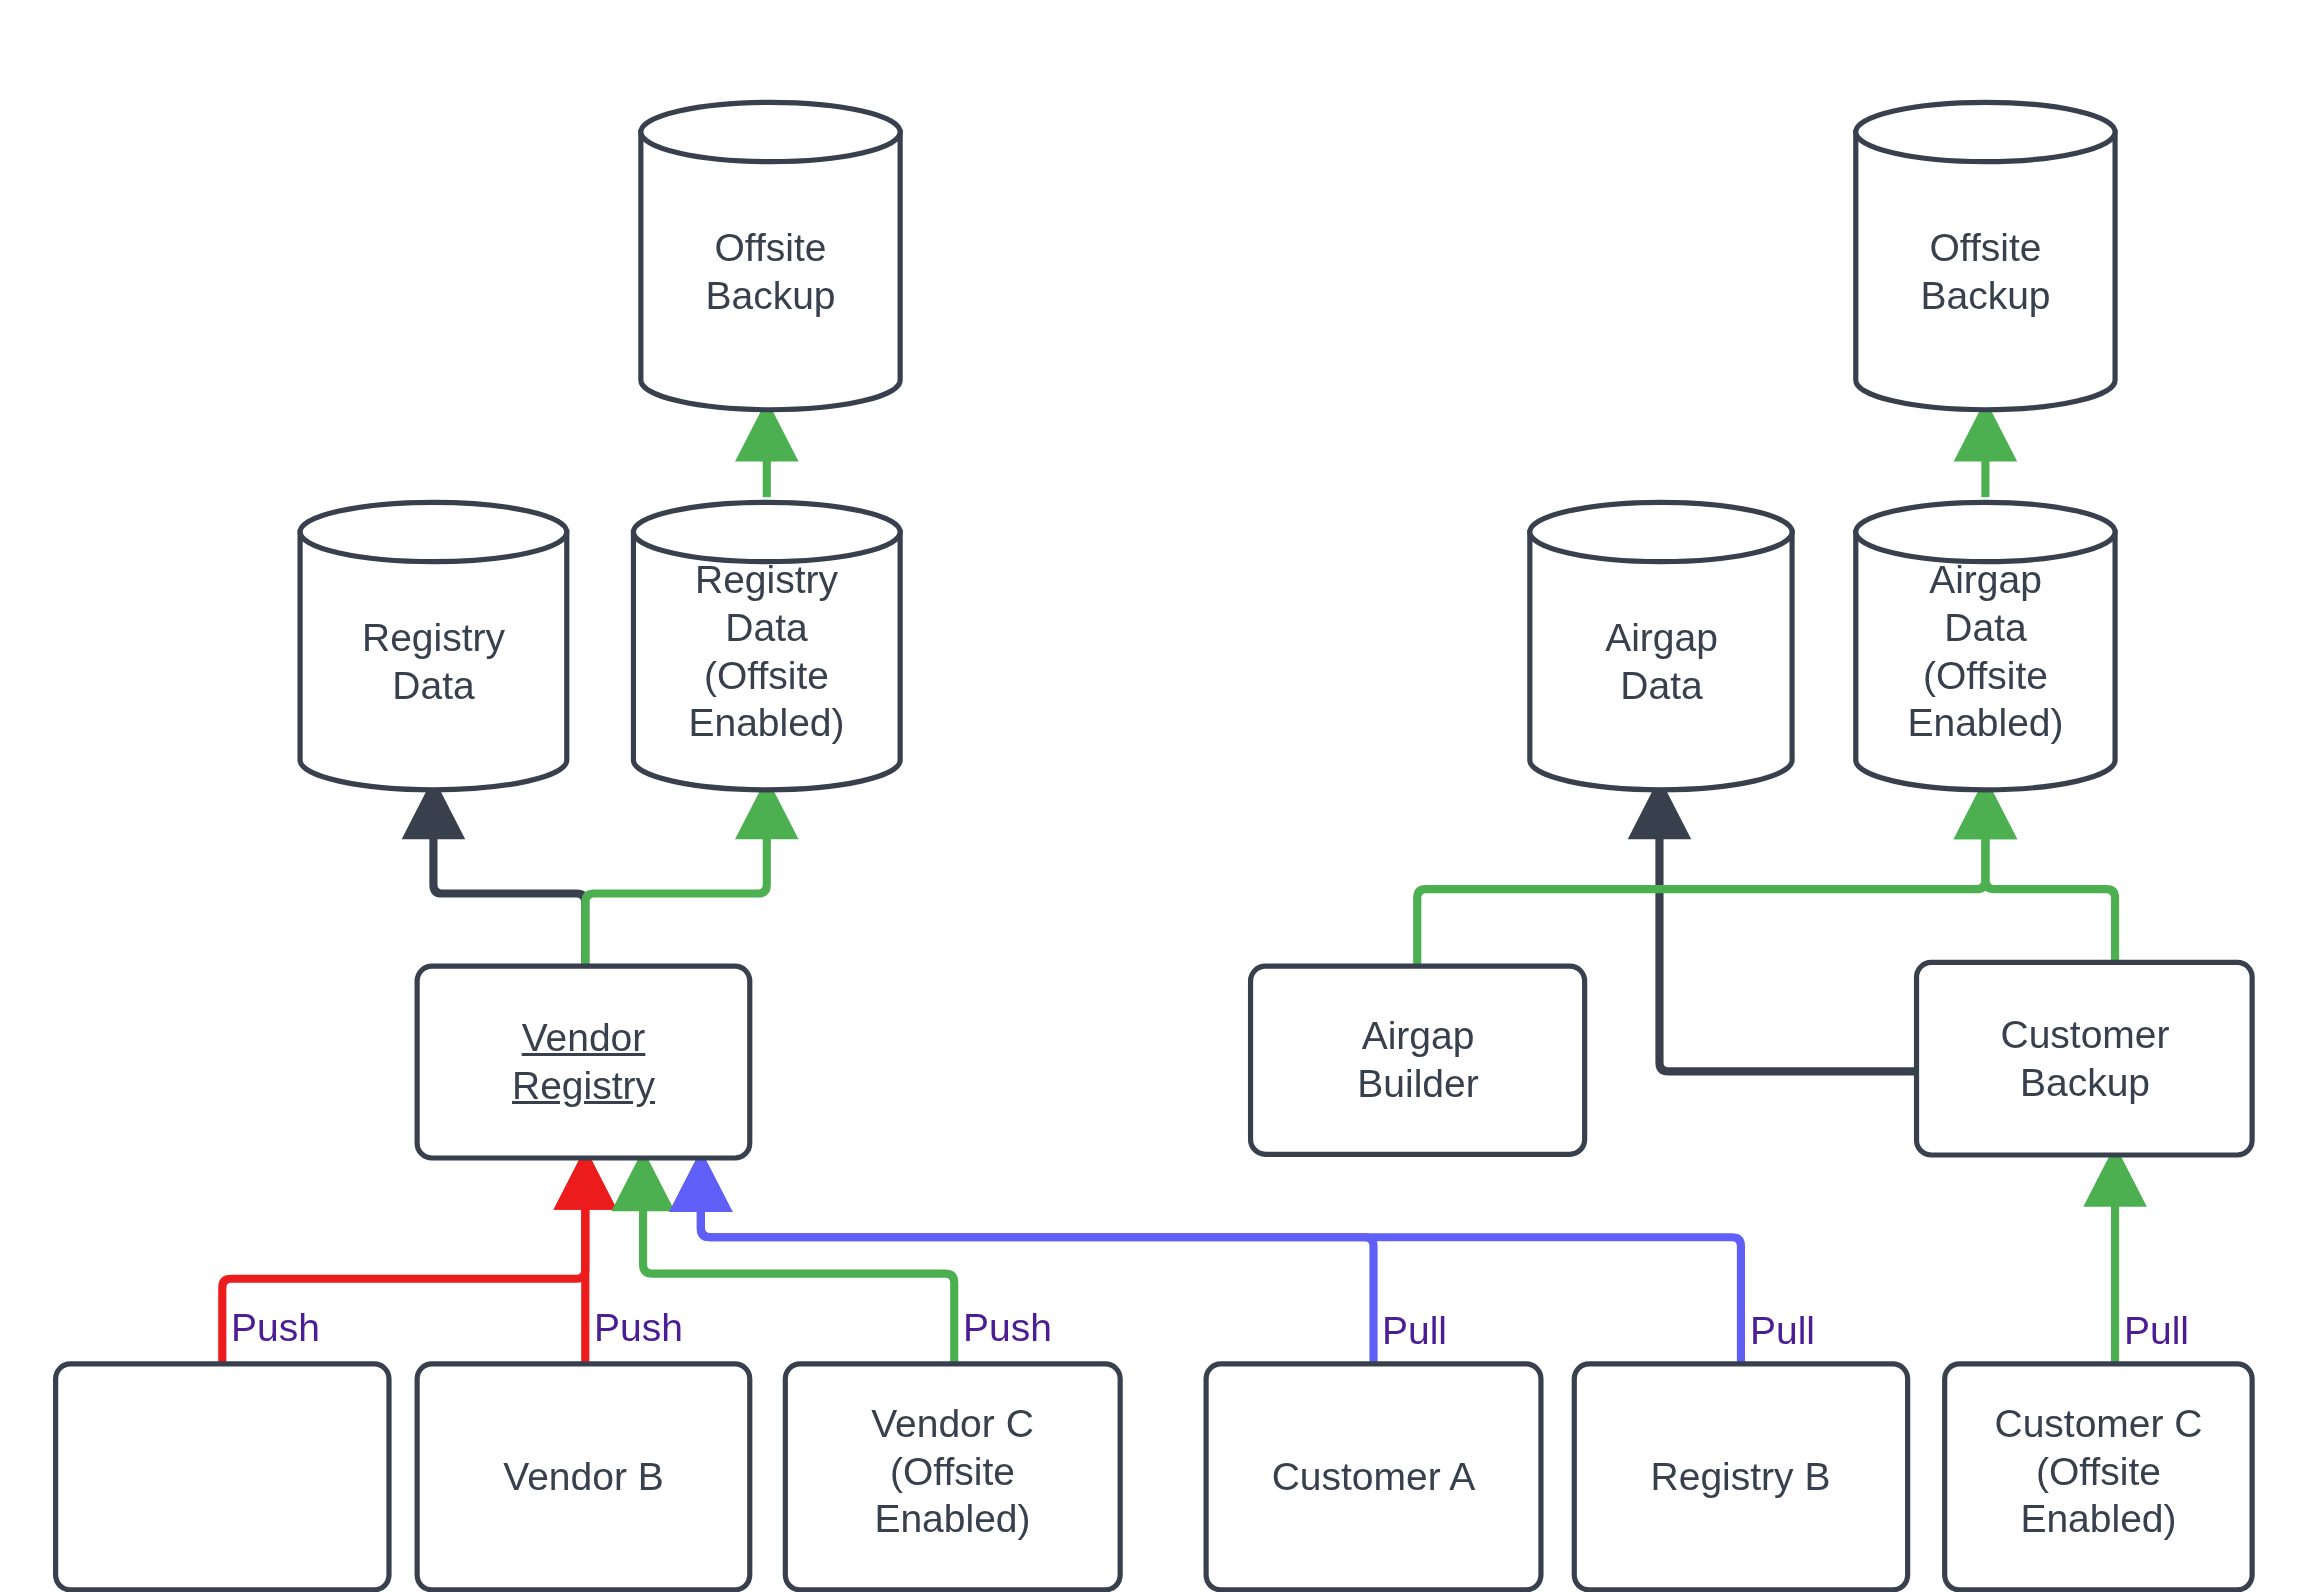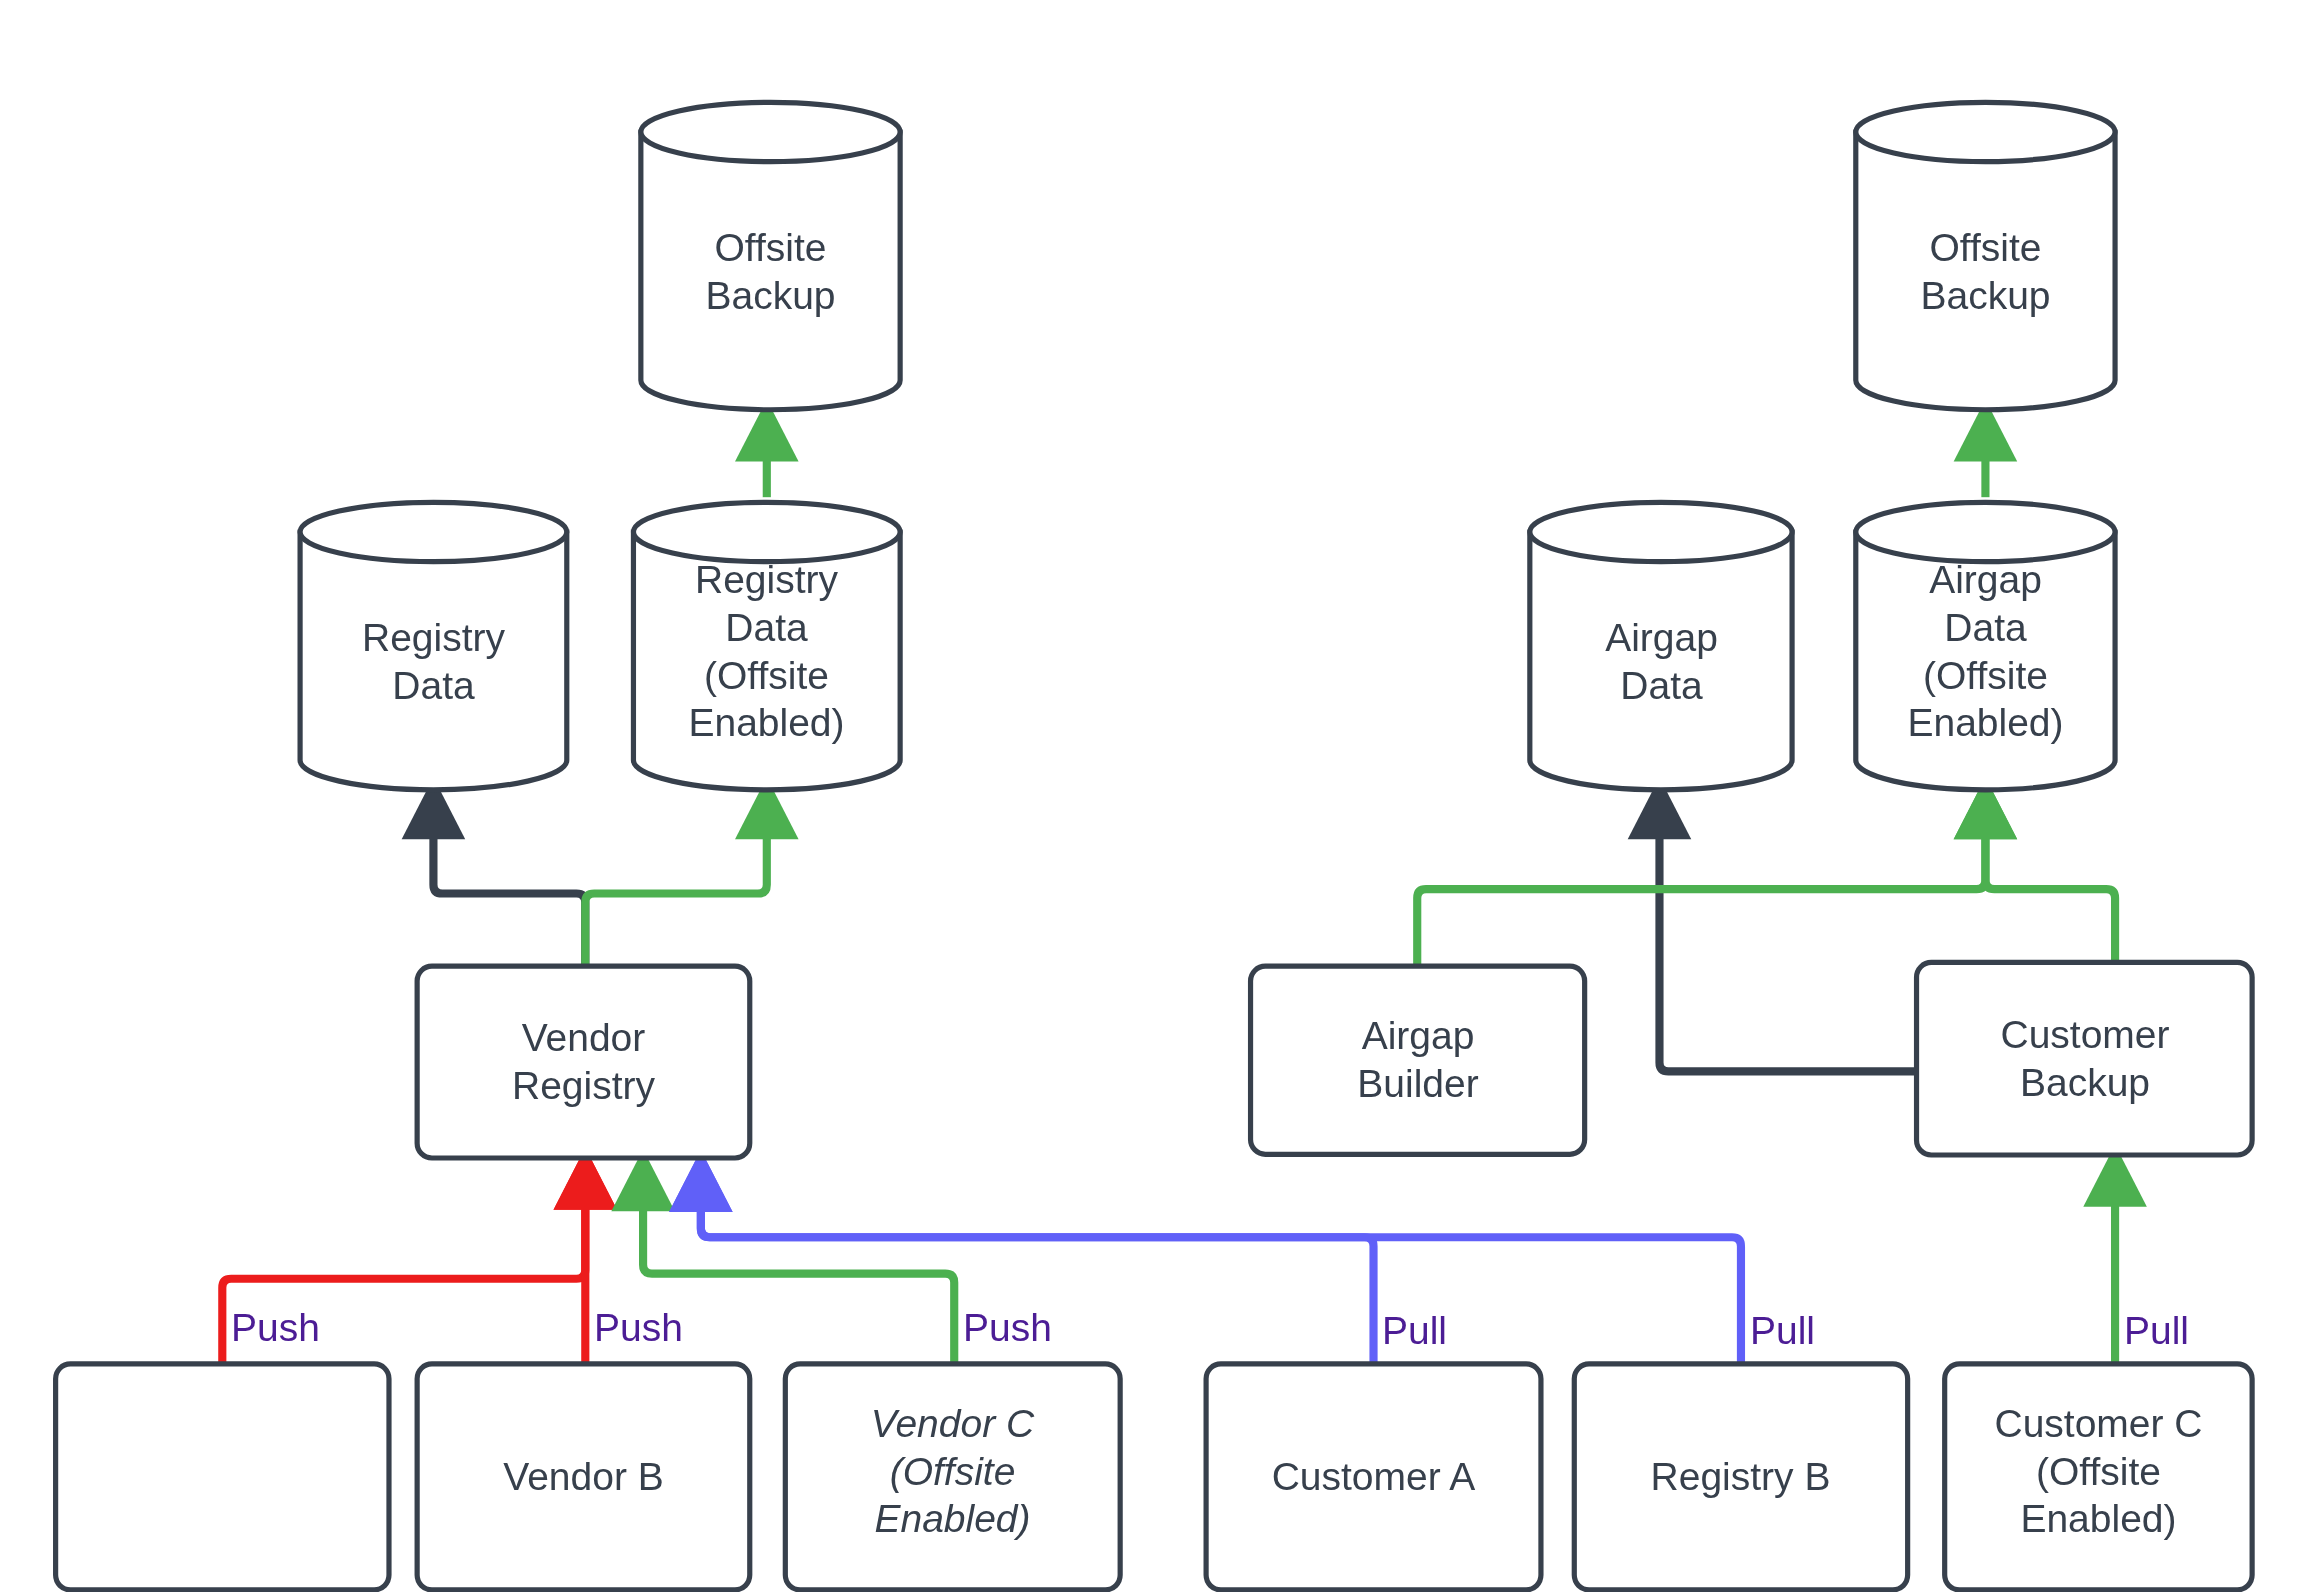--- a/index.html
+++ b/index.html
@@ -139,33 +139,33 @@
 Backup</div>
 
   <div class="node-label" style="left:1530px;top:513px;width:263px;height:199px;">Airgap
 Data</div>
 
   <div class="node-label" style="left:1856px;top:493px;width:259px;height:219px;">Airgap
 Data
 (Offsite
 Enabled)</div>
 
-  <div class="node-label" style="left:417px;top:917px;width:333px;height:192px;">Vendor
+  <div class="node-label" style="left:417px;top:917px;width:333px;height:192px;text-decoration:underline;">Vendor
 Registry</div>
 
   <div class="node-label" style="left:1251px;top:917px;width:334px;height:188px;">Airgap
 Builder</div>
 
   <div class="node-label" style="left:1917px;top:913px;width:336px;height:193px;">Customer
 Backup</div>
 
 
   <div class="node-label" style="left:417px;top:1315px;width:333px;height:226px;">Vendor B</div>
 
-  <div class="node-label" style="left:785px;top:1326px;width:335px;height:193px;font-style:italic;">Vendor C
+  <div class="node-label" style="left:785px;top:1326px;width:335px;height:193px;">Vendor C
 (Offsite
 Enabled)</div>
 
   <div class="node-label" style="left:1206px;top:1315px;width:335px;height:226px;">Customer A</div>
 
   <div class="node-label" style="left:1574px;top:1315px;width:333px;height:226px;">Registry B</div>
 
   <div class="node-label" style="left:1945px;top:1326px;width:307px;height:193px;">Customer C
 (Offsite
 Enabled)</div>

